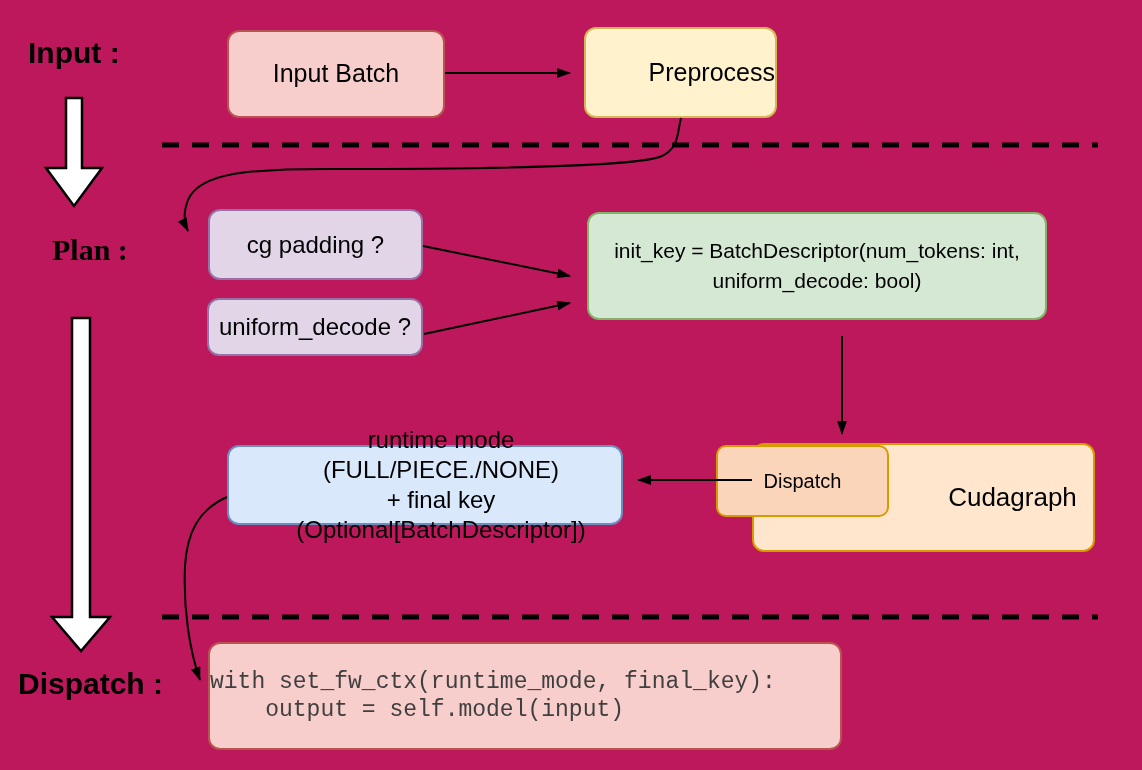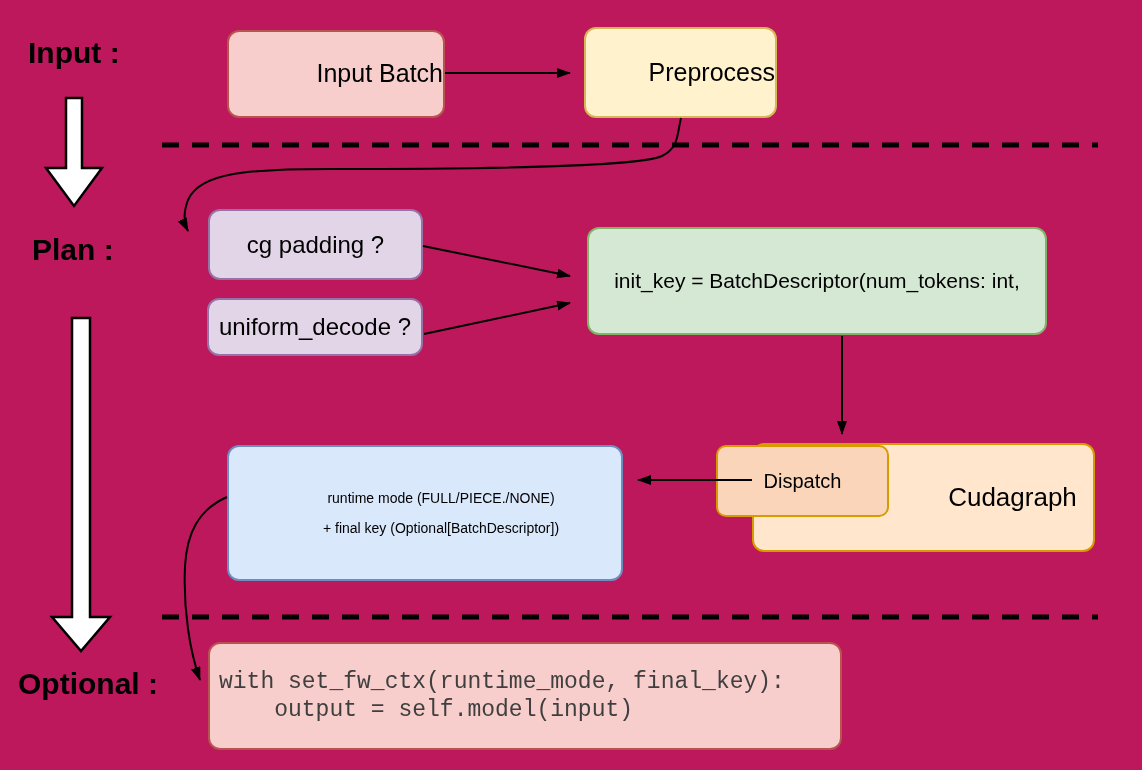--- a/index.html
+++ b/index.html
@@ -16,70 +16,71 @@
   .red    { background:#F8CECC; border-color:#B85450; }
   .yellow { background:#FFF2CC; border-color:#D6B656; }
   .purple { background:#E1D5E7; border-color:#9673A6; }
   .green  { background:#D5E8D4; border-color:#82B366; }
   .orange { background:#FFE6CC; border-color:#D79B00; }
   .orange-inner { background:#FAD5B9; border-color:#D79B00; }
   .blue   { background:#DAE8FC; border-color:#6C8EBF; }
 
   .stage-label { position:absolute; font-size:30px; font-weight:bold; white-space:nowrap; }
 
-  .node-input-batch { left:227px; top:30px;  width:218px; height:88px;  font-size:25px;align-items:flex-end; }
+  .node-input-batch { left:227px; top:30px;  width:218px; height:88px;  font-size:25px; }
   .node-preprocess  { left:584px; top:27px;  width:193px; height:91px;  font-size:25px;align-items:flex-end; }
   .node-cg-padding  { left:208px; top:209px; width:215px; height:71px;  font-size:24px; }
   .node-uniform     { left:207px; top:298px; width:216px; height:58px;  font-size:24px; }
-  .node-init-key    { left:587px; top:227px; width:460px; height:108px; font-size:21px; line-height:30px; }
+  .node-init-key    { left:587px; top:212px; width:460px; height:108px; font-size:21px; line-height:30px; }
   .node-dispatcher  { left:752px; top:443px; width:343px; height:109px; }
   .dispatcher-label {
     position:absolute; left:178px; right:0; top:0; bottom:0;
     display:flex; flex-direction:column; align-items:center; justify-content:center;
     font-size:26px; line-height:33px;
   }
   .node-dispatch    { left:716px; top:445px; width:173px; height:72px; font-size:20px; border-radius:10px; }
-  .node-runtime     { left:227px; top:445px; width:396px; height:136px; font-size:14px; line-height:30px;padding-left:32px; }
+  .node-runtime     { left:227px; top:445px; width:396px; height:80px; font-size:24px; line-height:30px;padding-left:32px; }
   .node-code {
     left:208px; top:642px; width:634px; height:108px;
     font-family:"Liberation Mono", monospace; font-size:23px; line-height:28px;
     align-items:flex-start; justify-content:center; text-align:left;
-    padding-left:9px; color:#3F3F3F;
+    padding-left:0; color:#3F3F3F;
   }
   .code-line { white-space:pre; }
 
   .svg-layer { position:absolute; left:0; top:0; width:1142px; height:770px; pointer-events:none; }
 </style>
 </head>
 <body>
 
 <div class="canvas">
 
   <div class="stage-label" style="left:28px; top:36px;">Input :</div>
-  <div class="stage-label" style="left:32px; top:233px;">Plan :</div>
-  <div class="stage-label" style="left:18px; top:667px;">Optional :</div>
+  <div class="stage-label" style="left:52px; top:233px;font-family:Liberation Serif, serif;">Plan :</div>
+  <div class="stage-label" style="left:18px; top:667px;">Dispatch :</div>
 
   <div class="node red node-input-batch">
     <span>Input Batch</span>
   </div>
 
   <div class="node yellow node-preprocess">
     <span>Preprocess</span>
   </div>
 
   <div class="node purple node-cg-padding">
     <span>cg padding ?</span>
   </div>
 
   <div class="node purple node-uniform">
     <span>uniform_decode ?</span>
   </div>
 
   <div class="node green node-init-key">
     <div>init_key = BatchDescriptor(num_tokens: int,</div>
+    <div>uniform_decode: bool)</div>
   </div>
 
   <div class="node orange node-dispatcher">
     <div class="dispatcher-label">
       <div>Cudagraph</div>
     </div>
   </div>
 
   <div class="node orange-inner node-dispatch">
     <span>Dispatch</span>

